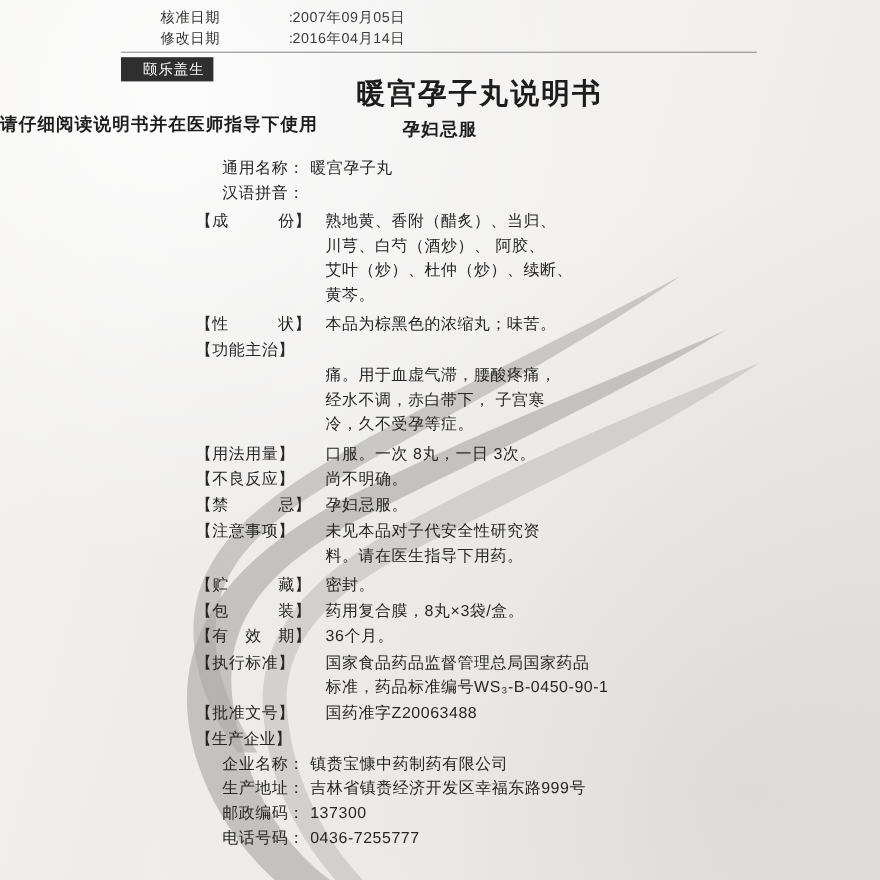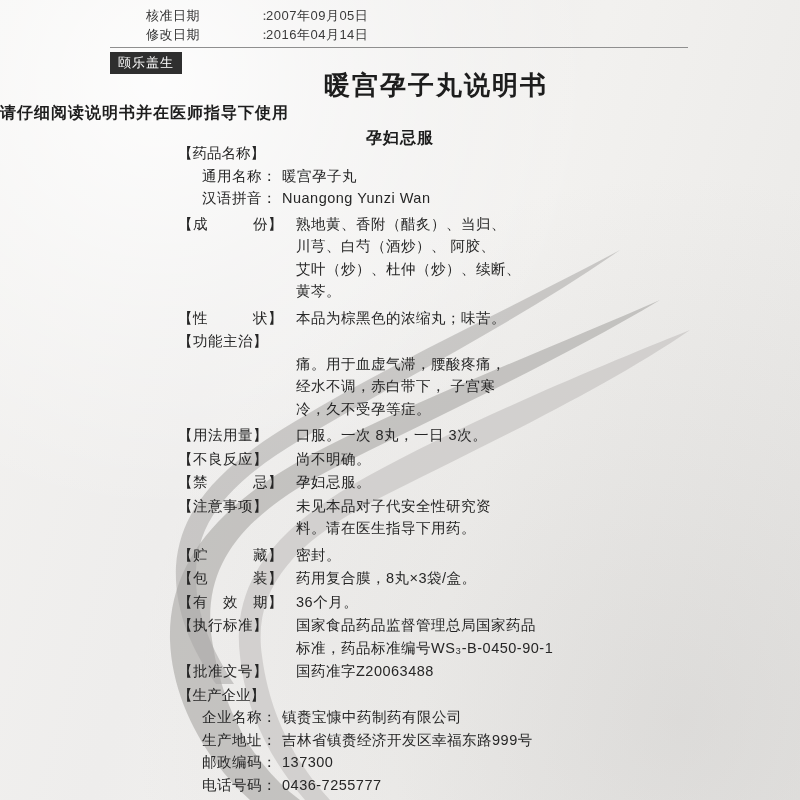--- a/index.html
+++ b/index.html
@@ -77,21 +77,21 @@
   }
   
   .brand {
     position: absolute;
     left: 110px;
     top: 52px;
     background: #2f2f2f;
     color: #fff;
     font-size: 13px;
     letter-spacing: 1px;
-    padding: 3px 8px 4px 8px;
+    padding: 3px 8px 4px 20px;
     line-height: 15px;
   }
   
   .doc-title {
     position: absolute;
     left: 0;
     top: 68px;
     width: 800px;
     text-align: center;
     font-size: 26px;
@@ -107,21 +107,21 @@
     width: 800px;
     text-align: left;
     font-size: 16px;
     font-weight: bold;
     color: #1d1d1d;
     letter-spacing: 1px;
   }
   .sub-title2 {
     position: absolute;
     left: 0;
-    top: 128px;
+    top: 108px;
     width: 800px;
     text-align: center;
     font-size: 16px;
     font-weight: bold;
     color: #1d1d1d;
     letter-spacing: 1px;
   }
   
   .body-block {
     position: absolute;
@@ -191,28 +191,26 @@
     <div class="hr-top"></div>
 
     <div class="brand">颐乐盖生</div>
 
     <div class="doc-title">暖宫孕子丸说明书</div>
     <div class="sub-title">请仔细阅读说明书并在医师指导下使用</div>
     <div class="sub-title2">孕妇忌服</div>
 
     <div class="body-block">
 
-      <div>【药品名称】</div>
       <div class="plain">
         <span class="k2">通用名称：</span>
         <span class="v2">暖宫孕子丸</span>
       </div>
       <div class="plain">
         <span class="k2">汉语拼音：</span>
-        <span class="v2">Nuangong Yunzi Wan</span>
       </div>
 
       <div class="gap-xs"></div>
 
       <div class="entry">
         <span class="key">【成　　　份】</span>
         <span class="val">
           <span>熟地黄、香附（醋炙）、当归、</span><br>
           <span>川芎、白芍（酒炒）、 阿胶、</span><br>
           <span>艾叶（炒）、杜仲（炒）、续断、</span><br>

